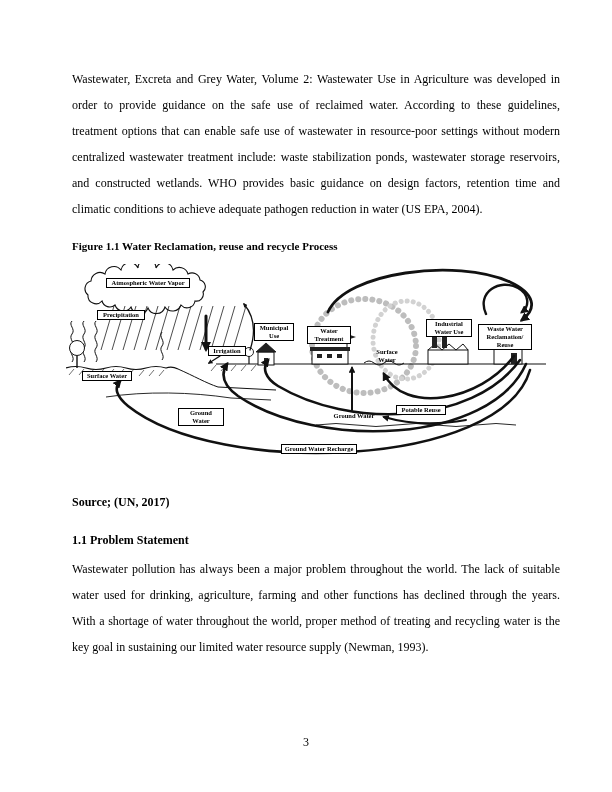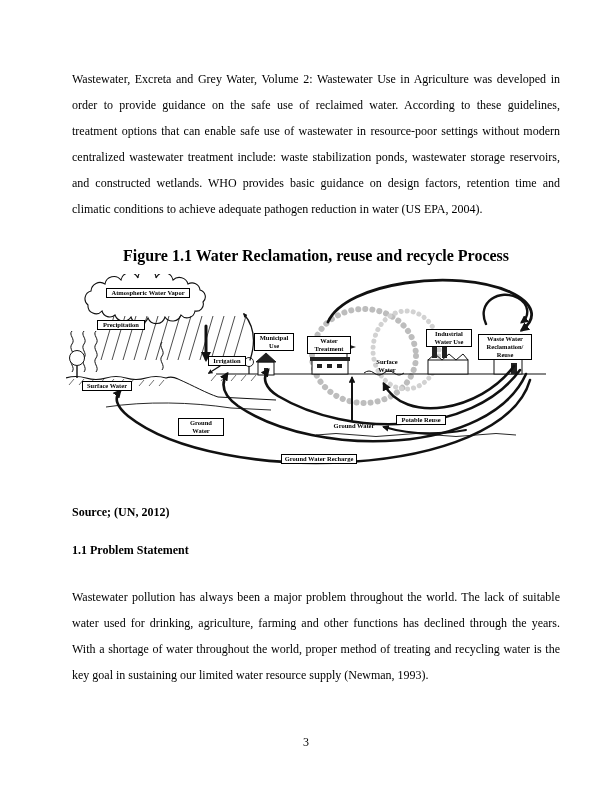--- a/index.html
+++ b/index.html
@@ -14,25 +14,24 @@
     padding: 66px 52px 0 72px;
     overflow: hidden;
   }
   .body-text {
     margin: 0;
     font-size: 12px;
     line-height: 26px;
     text-align: justify;
   }
   .fig-caption {
-    margin: 24px 0 0 0;
-    font-size: 16px;
+    margin: 14px 0 0 0;
+    font-size: 11px;
     font-weight: bold;
     line-height: 20px;
-    text-align: center;
   }
   .figure {
     position: relative;
     width: 487px;
     height: 212px;
     margin: 8px 0 0 -6px;
   }
   .figure svg { position: absolute; left: 0; top: 0; }
   .lbl {
     position: absolute;
@@ -54,21 +53,21 @@
     font-size: 12px;
     font-weight: bold;
     line-height: 20px;
   }
   .heading {
     margin: 18px 0 0 0;
     font-size: 12px;
     font-weight: bold;
     line-height: 20px;
   }
-  .p2 { margin-top: 24px; }
+  .p2 { margin-top: 6px; }
   .page-number {
     position: absolute;
     left: 0; right: 0;
     bottom: 42px;
     text-align: center;
     font-size: 12px;
   }
 </style>
 </head>
 <body>
@@ -203,21 +202,21 @@
     <div class="lbl boxed" style="left:412px;top:60px;width:54px">Waste Water Reclamation/ Reuse</div>
     <div class="lbl boxed" style="left:142px;top:82px;width:38px">Irrigation</div>
     <div class="lbl" style="left:306px;top:84px;width:30px">Surface Water</div>
     <div class="lbl boxed" style="left:16px;top:107px;width:50px">Surface Water</div>
     <div class="lbl boxed" style="left:112px;top:144px;width:46px">Ground Water</div>
     <div class="lbl" style="left:265px;top:148px;width:46px">Ground Water</div>
     <div class="lbl boxed" style="left:330px;top:141px;width:50px">Potable Reuse</div>
     <div class="lbl boxed" style="left:215px;top:180px;width:76px">Ground Water Recharge</div>
   </div>
 
-  <p class="source">Source; (UN, 2012)</p>
+  <p class="source">Source; (UN, 2017)</p>
 
   <p class="heading">1.1 Problem Statement</p>
 
   <p class="body-text p2">Wastewater pollution has always been a major problem throughout the world. The lack of suitable water used for drinking, agriculture, farming and other functions has declined through the years. With a shortage of water throughout the world, proper method of treating and recycling water is the key goal in sustaining our limited water resource supply (Newman, 1993).</p>
 
   <div class="page-number">3</div>
 
 </div>
 
 </body></html>

